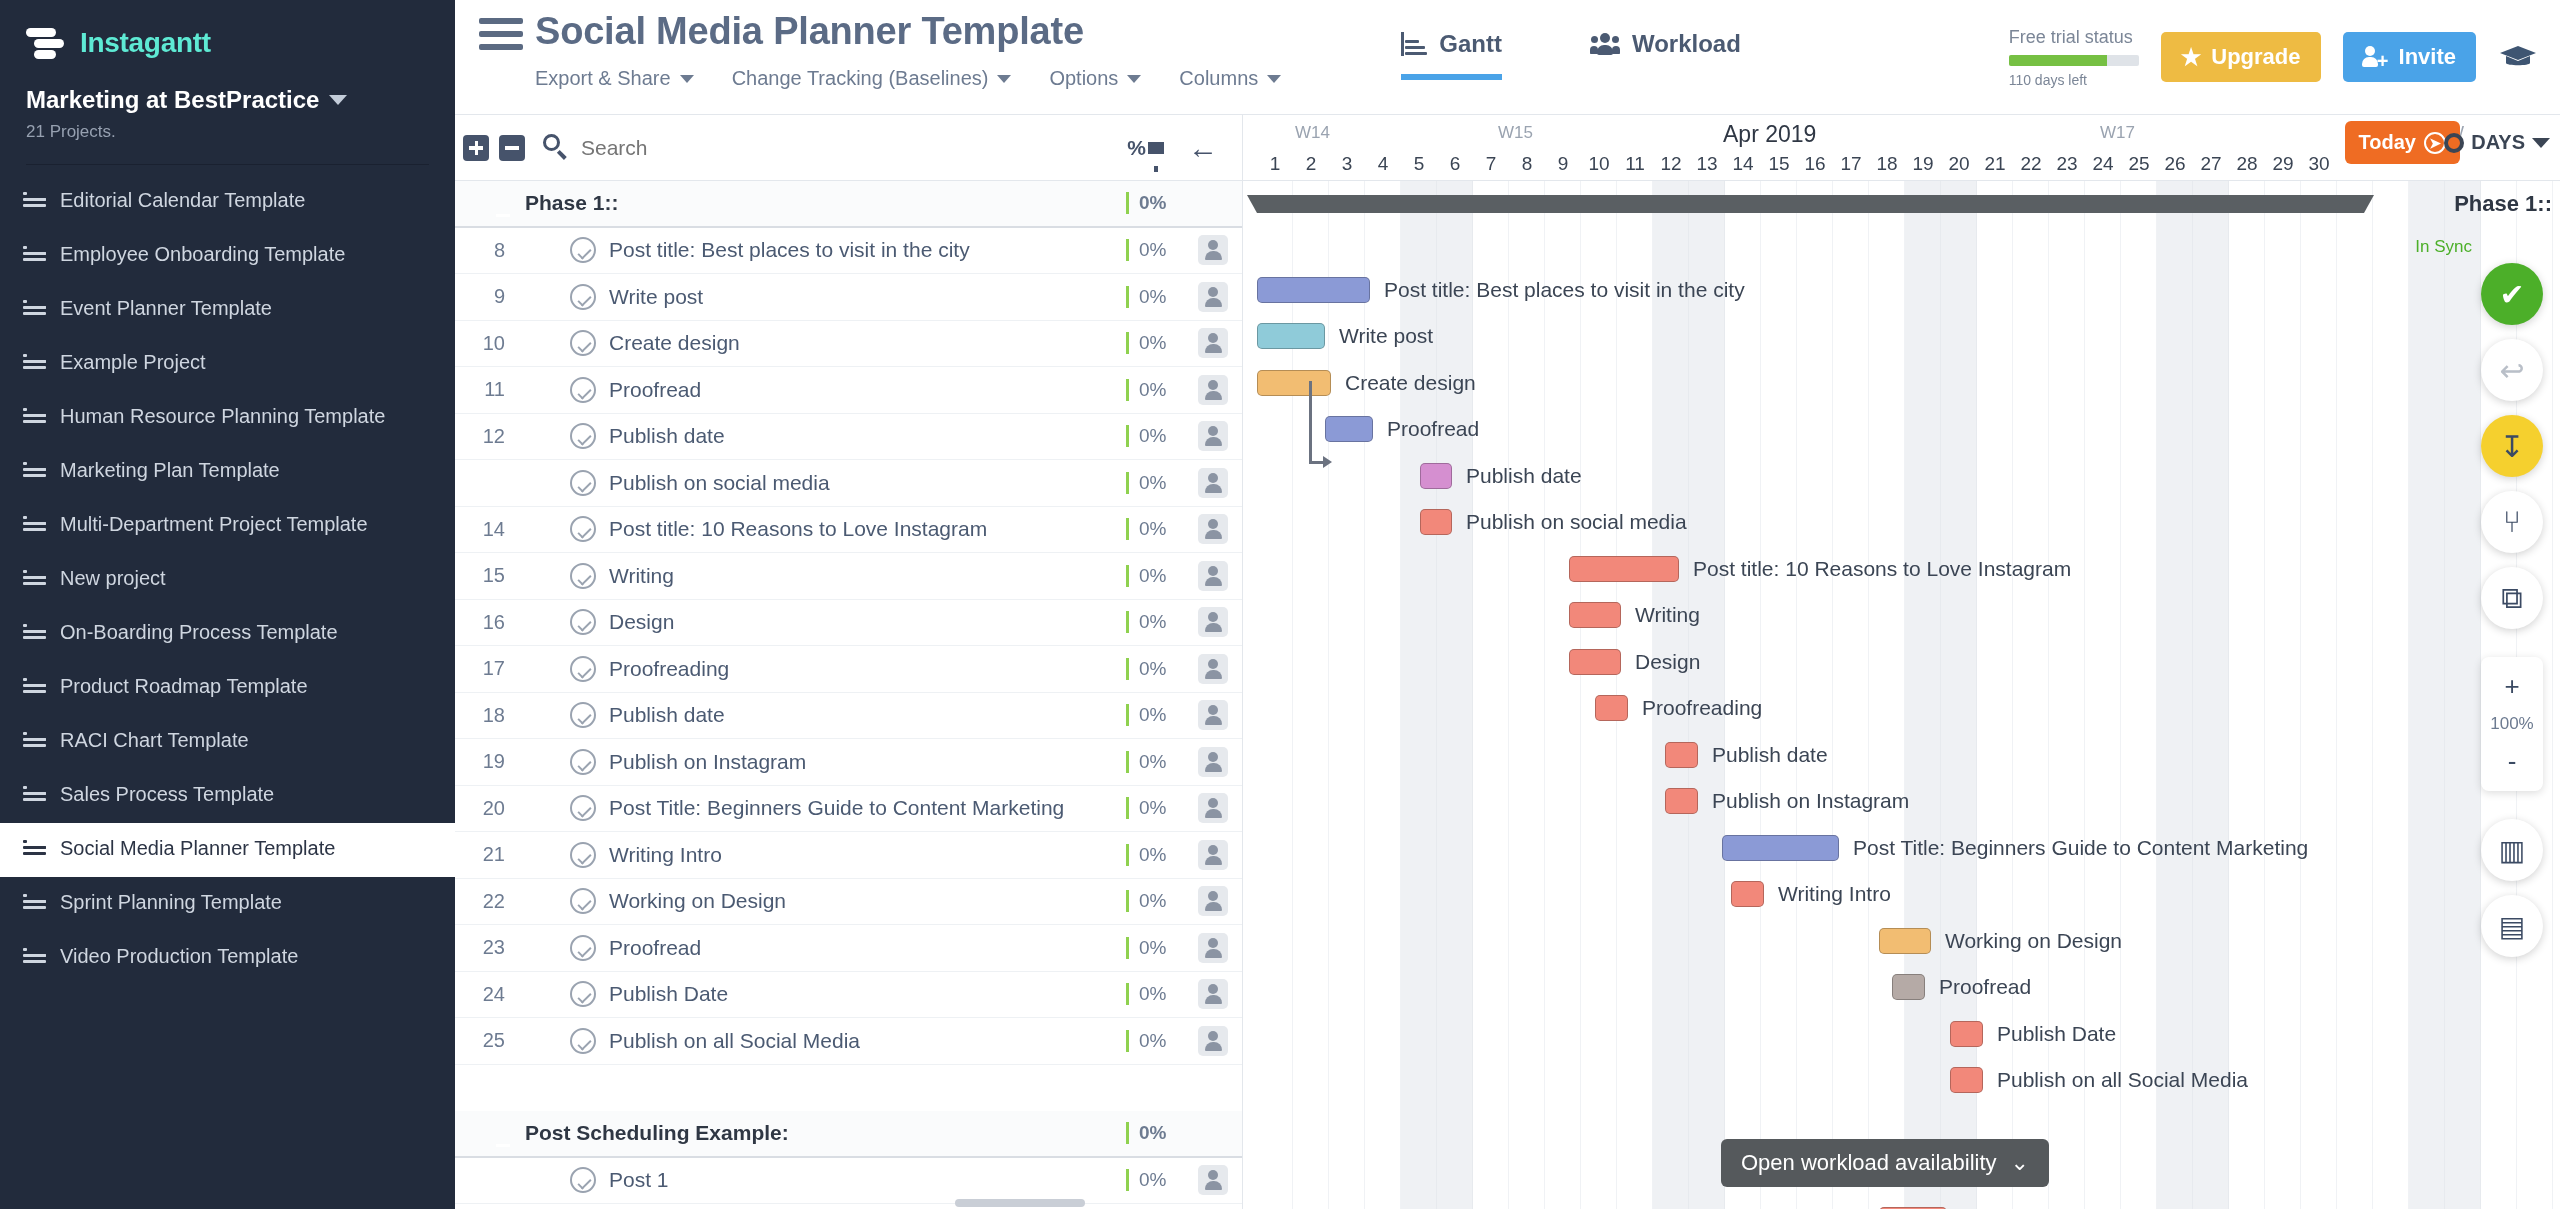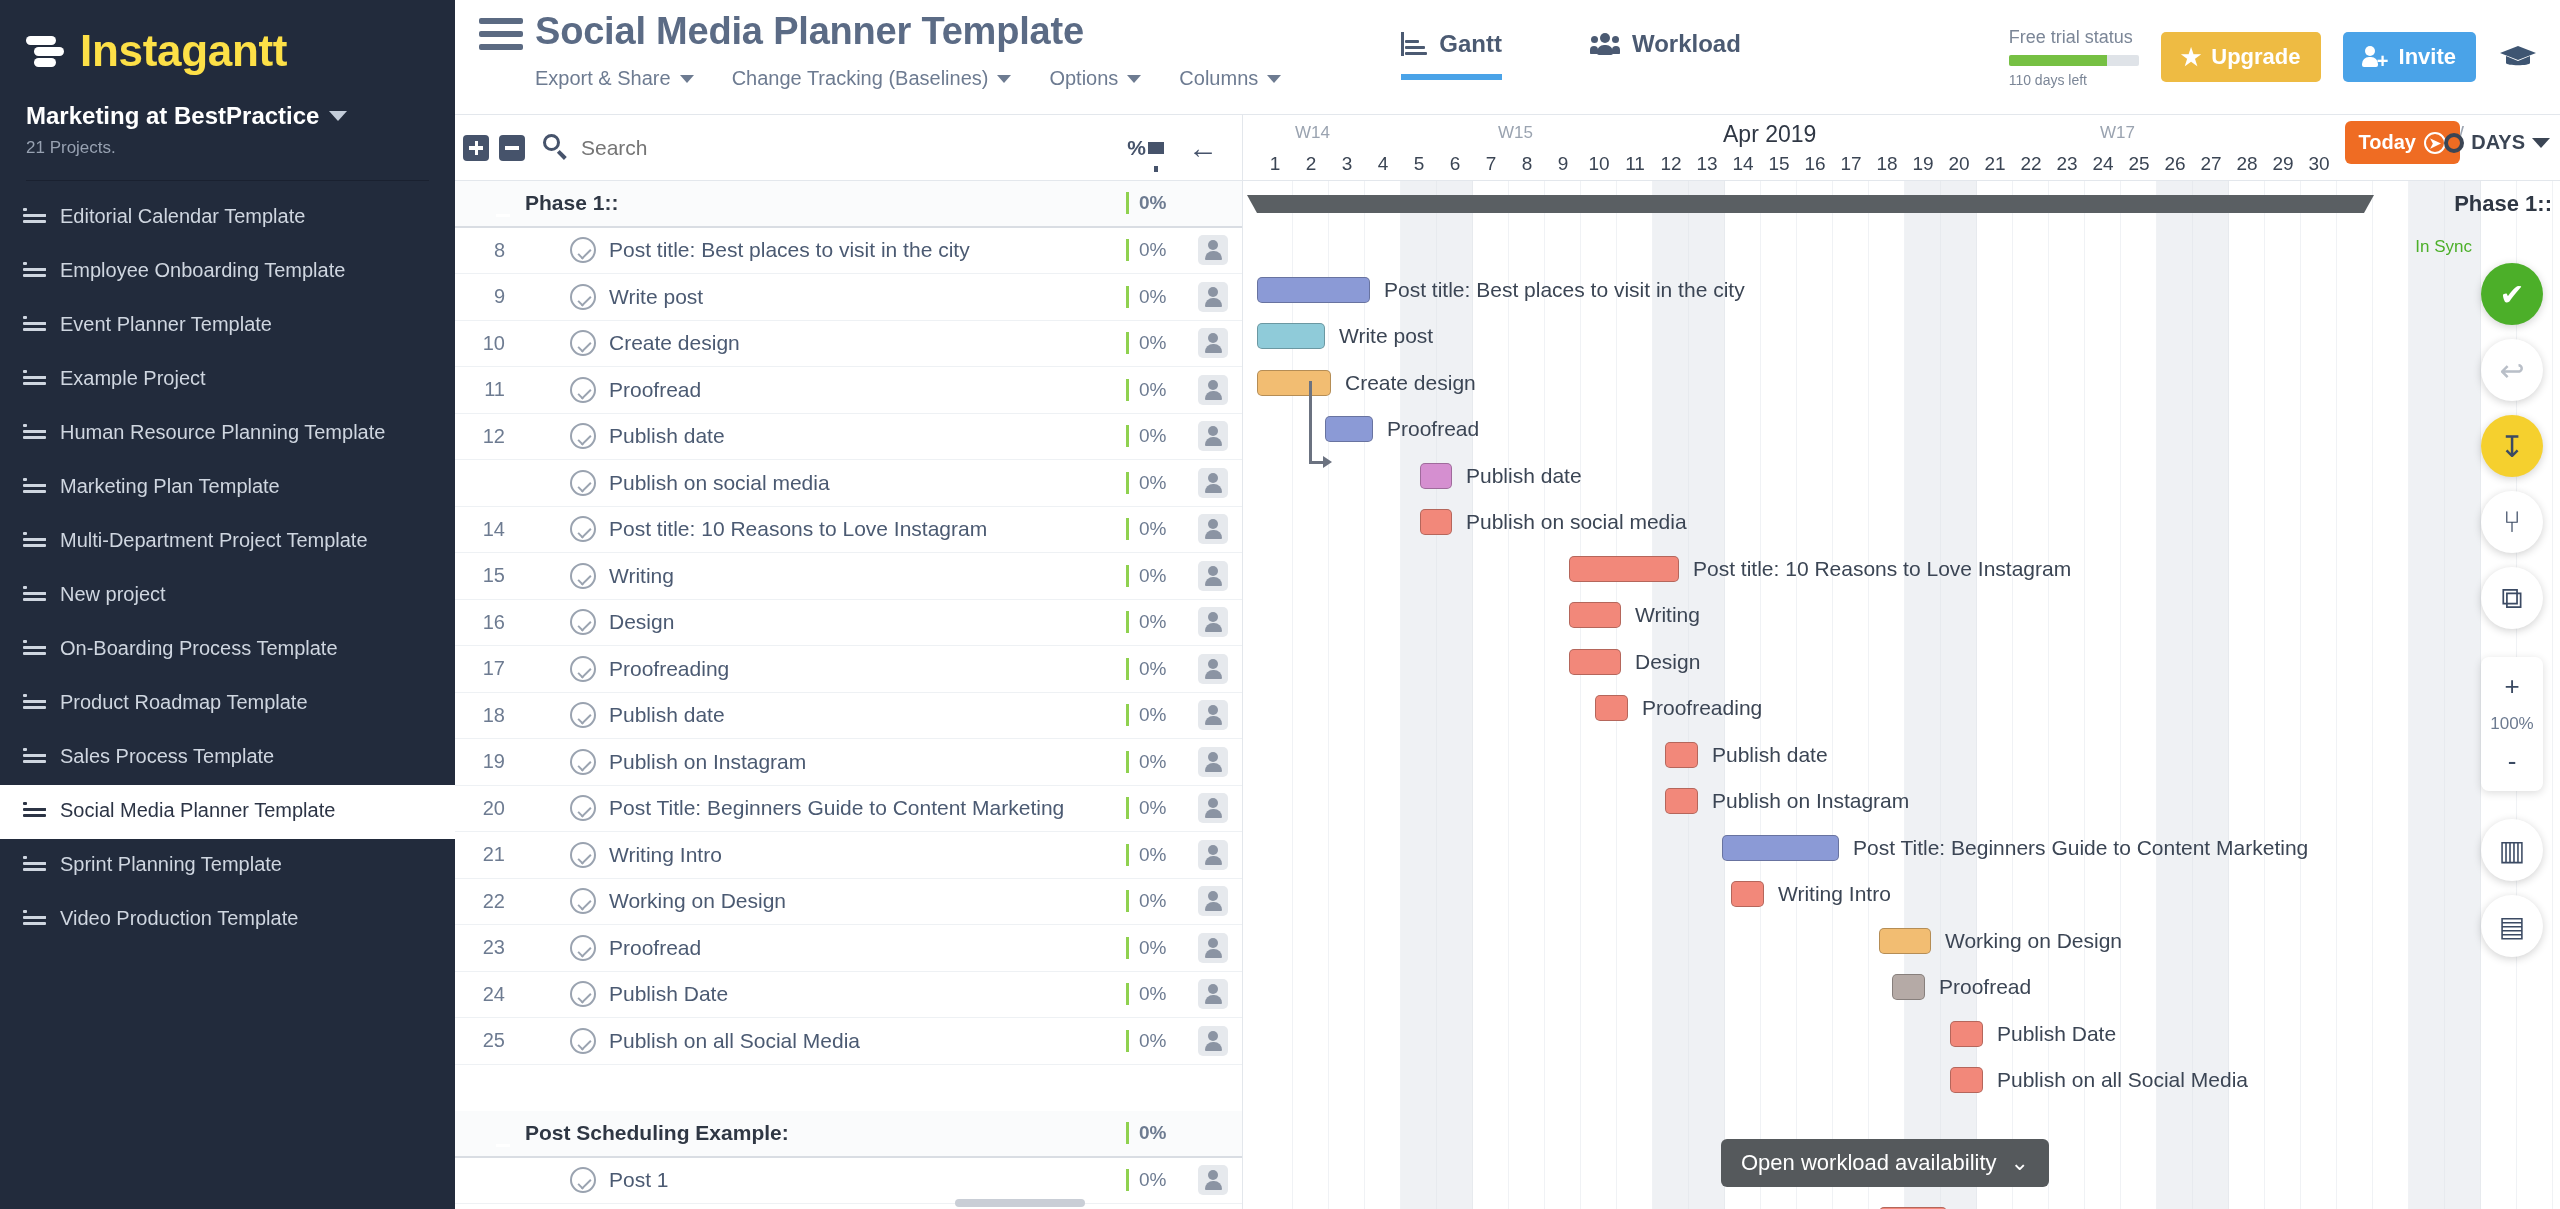--- a/index.html
+++ b/index.html
@@ -21,21 +21,21 @@
     position: relative;
     overflow: hidden;
   }
   .sb-top { padding: 26px 26px 0 26px; }
   .sb-brand { display: flex; align-items: center; gap: 14px; }
   .brand-logo { width: 40px; height: 34px; position: relative; flex: 0 0 40px; }
   .brand-logo i { position: absolute; background: #fff; border-radius: 7px; display: block; }
   .brand-logo i:nth-child(1) { left: 0;  top: 2px;  width: 30px; height: 9px; }
   .brand-logo i:nth-child(2) { left: 8px; top: 13px; width: 30px; height: 9px; }
   .brand-logo i:nth-child(3) { left: 8px; top: 24px; width: 22px; height: 9px; }
-  .brand-name { font-size: 44px; font-weight: bold; color: #fde047; letter-spacing: -0.3px; }
+  .brand-name { font-size: 28px; font-weight: bold; color: #5eead4; letter-spacing: -0.3px; }
   .sb-ws { margin-top: 26px; }
   .sb-ws-title { font-size: 24px; color: #ffffff; font-weight: bold; display: flex; align-items: center; gap: 10px; }
   .caret-down { width: 0; height: 0; border-left: 9px solid transparent; border-right: 9px solid transparent; border-top: 10px solid #c3ccd9; display: inline-block; }
   .sb-ws-sub { font-size: 17px; color: #97a1b1; margin-top: 8px; }
   .sb-divider { height: 1px; background: #1a2130; margin-top: 22px; }
 
   .sb-list { margin-top: 10px; flex: 1; overflow: hidden; }
   .sb-item {
     display: flex; align-items: flex-start; gap: 14px;
     padding: 10px 20px 10px 24px;
@@ -323,20 +323,31 @@
         <div class="sb-item">
           <span class="list-icon">
             <i class="dot"></i>
             <i></i>
             <i class="dot" style="top:7px"></i>
             <i style="top:7px"></i>
             <i class="dot" style="top:13px"></i>
             <i style="top:13px"></i>
           </span>
           <span class="sb-item-label">Product Roadmap Template</span>
+        </div>
+        <div class="sb-item">
+          <span class="list-icon">
+            <i class="dot"></i>
+            <i></i>
+            <i class="dot" style="top:7px"></i>
+            <i style="top:7px"></i>
+            <i class="dot" style="top:13px"></i>
+            <i style="top:13px"></i>
+          </span>
+          <span class="sb-item-label">RACI Chart Template</span>
         </div>
         <div class="sb-item">
           <span class="list-icon">
             <i class="dot"></i>
             <i></i>
             <i class="dot" style="top:7px"></i>
             <i style="top:7px"></i>
             <i class="dot" style="top:13px"></i>
             <i style="top:13px"></i>
           </span>

